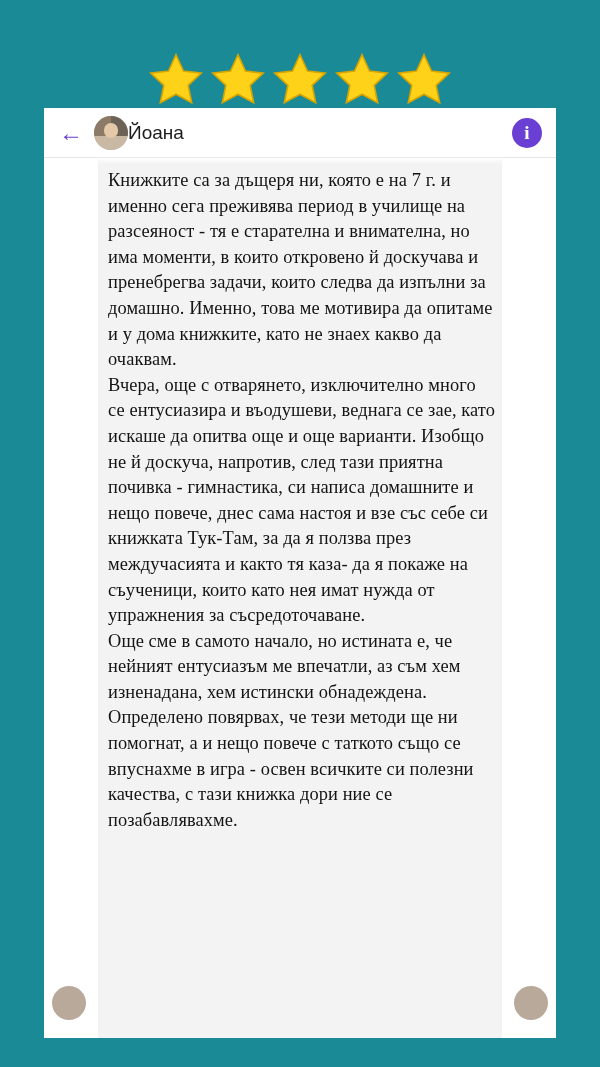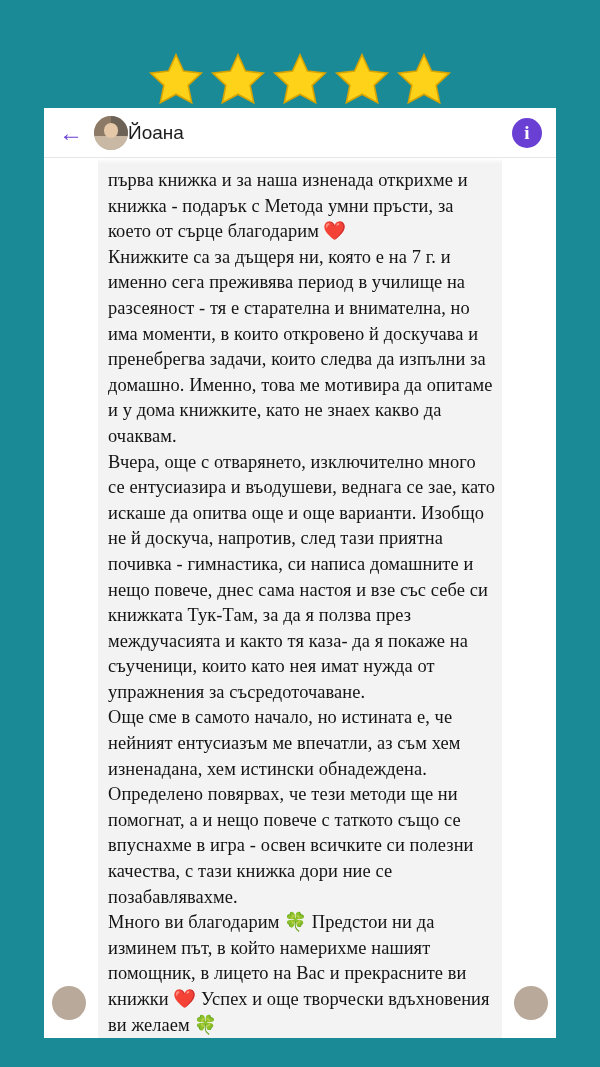--- a/index.html
+++ b/index.html
@@ -184,25 +184,23 @@
 
     <div class="body">
       <div class="rail-left">
         <div class="rail-avatar">
           <span class="a1"></span><span class="a2"></span><span class="a3"></span><span class="a4"></span>
         </div>
       </div>
 
       <div class="message">
         <div class="fade-top"></div>
-        <p>първа книжка и за наша изненада открихме и книжка - подарък с Метода умни пръсти, за което от сърце благодарим ❤️</p>
         <p>Книжките са за дъщеря ни, която е на 7 г. и именно сега преживява период в училище на разсеяност - тя е старателна и внимателна, но има моменти, в които откровено й доскучава и пренебрегва задачи, които следва да изпълни за домашно. Именно, това ме мотивира да опитаме и у дома книжките, като не знаех какво да очаквам.</p>
         <p>Вчера, още с отварянето, изключително много се ентусиазира и въодушеви, веднага се зае, като искаше да опитва още и още варианти. Изобщо не й доскуча, напротив, след тази приятна почивка - гимнастика, си написа домашните и нещо повече, днес сама настоя и взе със себе си книжката Тук-Там, за да я ползва през междучасията и както тя каза- да я покаже на съученици, които като нея имат нужда от упражнения за съсредоточаване.</p>
         <p>Още сме в самото начало, но истината е, че нейният ентусиазъм ме впечатли, аз съм хем изненадана, хем истински обнадеждена. Определено повярвах, че тези методи ще ни помогнат, а и нещо повече с таткото също се впуснахме в игра - освен всичките си полезни качества, с тази книжка дори ние се позабавлявахме.</p>
-        <p>Много ви благодарим 🍀 Предстои ни да изминем път, в който намерихме нашият помощник, в лицето на Вас и прекрасните ви книжки ❤️ Успех и още творчески вдъхновения ви желаем 🍀</p>
       </div>
 
       <div class="rail-right">
         <div class="rail-avatar">
           <span class="a1"></span><span class="a2"></span><span class="a3"></span><span class="a4"></span>
         </div>
       </div>
     </div>
 
   </div>

